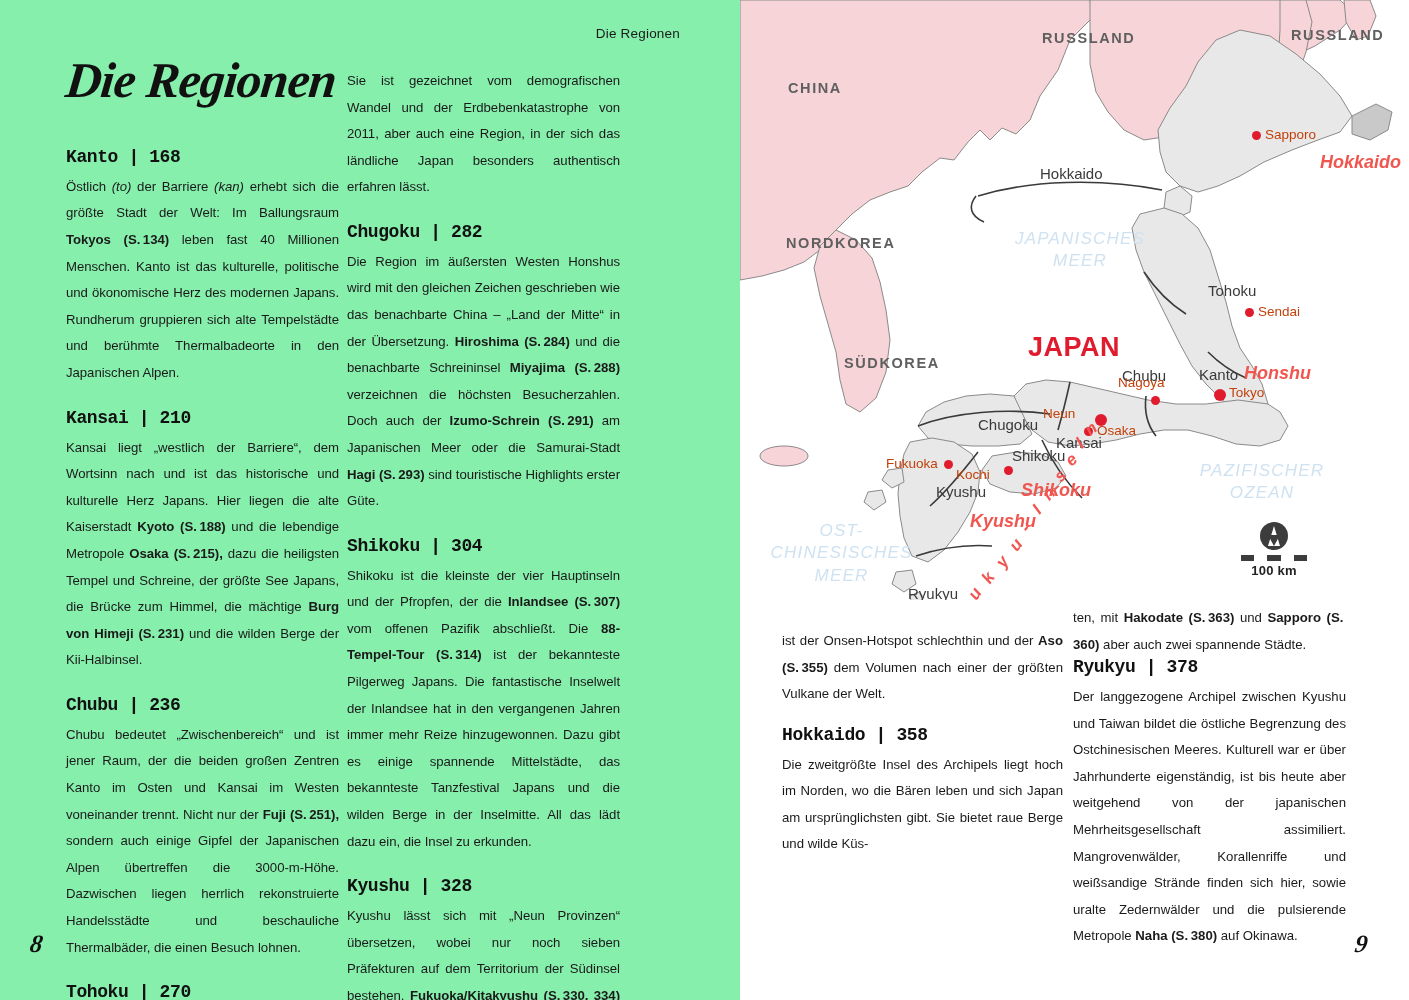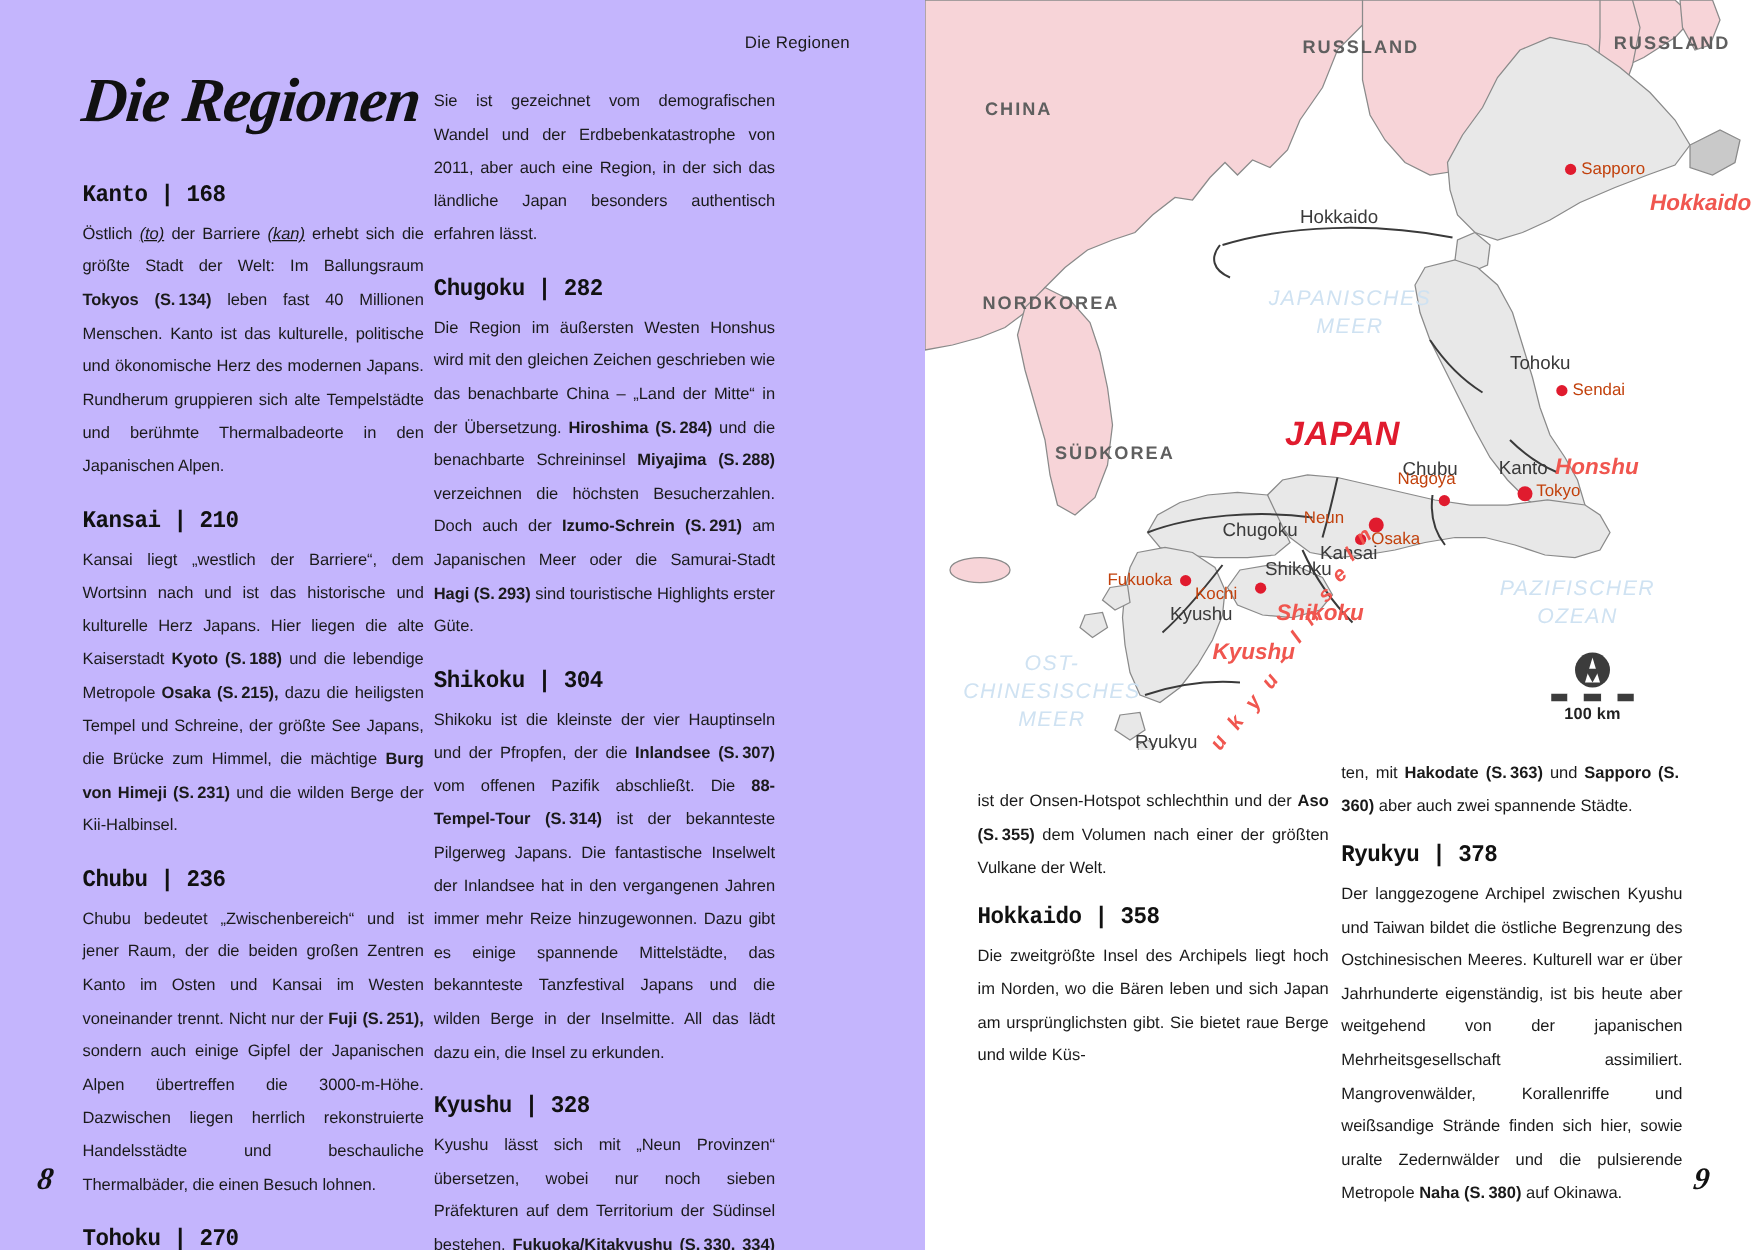--- a/index.html
+++ b/index.html
@@ -4,21 +4,21 @@
 <style>
   html,body{margin:0;padding:0;}
   body{
     width:1409px;height:1000px;overflow:hidden;background:#ffffff;
     font-family:"Liberation Sans",sans-serif;
     -webkit-font-smoothing:antialiased;
   }
   .spread{position:relative;width:1409px;height:1000px;}
 
   
-  .page-left{position:absolute;left:0;top:0;width:740px;height:1000px;background:#c4b5fd;}
+  .page-left{position:absolute;left:0;top:0;width:740px;height:1000px;background:#86efac;}
   .running-header{
     position:absolute;left:0;top:26px;width:680px;text-align:right;
     font-size:13.5px;color:#1a1a1a;letter-spacing:.2px;
   }
   .page-title{
     position:absolute;left:66px;top:55px;width:300px;
     font-family:"Liberation Serif",serif;
     font-style:italic;font-weight:700;
     font-size:50px;line-height:1;color:#111;
     letter-spacing:-1px;
@@ -36,21 +36,21 @@
     transform:scaleY(1.06);transform-origin:left bottom;
   }
   .sec-head.first{margin-top:0;}
   .sec-body{
     font-size:13.2px;line-height:26.6px;color:#1a1a1a;
     text-align:justify;text-justify:inter-word;
     margin:0 0 22px 0;
     hyphens:manual;letter-spacing:-.05px;
   }
   .sec-body b{font-weight:700;}
-  .sec-body i{font-style:italic;text-decoration:underline;}
+  .sec-body i{font-style:italic;}
   .block{margin-bottom:0;}
 
   .folio{
     position:absolute;bottom:42px;
     font-family:"Liberation Serif",serif;font-style:italic;font-weight:700;
     font-size:25px;color:#111;transform:skewX(-8deg);
   }
   .folio-left{left:30px;}
   .folio-right{right:42px;}
 
@@ -239,21 +239,21 @@
       <div class="map-label lbl-country" style="left:48px;top:80px;">CHINA</div>
       <div class="map-label lbl-country" style="left:302px;top:30px;">RUSSLAND</div>
       <div class="map-label lbl-country" style="left:551px;top:27px;">RUSSLAND</div>
       <div class="map-label lbl-country" style="left:46px;top:235px;">NORDKOREA</div>
       <div class="map-label lbl-country" style="left:104px;top:355px;">SÜDKOREA</div>
 
       <div class="map-label lbl-sea" style="left:432px;top:460px;width:180px;white-space:normal;">PAZIFISCHER OZEAN</div>
       <div class="map-label lbl-sea" style="left:255px;top:228px;width:170px;white-space:normal;">JAPANISCHES MEER</div>
       <div class="map-label lbl-sea" style="left:14px;top:520px;width:175px;white-space:normal;">OST- CHINESISCHES MEER</div>
 
-      <div class="map-label lbl-japan" style="left:288px;top:332px;font-style:italic;">JAPAN</div>
+      <div class="map-label lbl-japan" style="left:288px;top:332px;">JAPAN</div>
 
       <div class="map-label lbl-region" style="left:300px;top:165px;">Hokkaido</div>
       <div class="map-label lbl-region" style="left:468px;top:282px;">Tohoku</div>
       <div class="map-label lbl-region" style="left:382px;top:367px;">Chubu</div>
       <div class="map-label lbl-region" style="left:459px;top:366px;">Kanto</div>
       <div class="map-label lbl-region" style="left:316px;top:434px;">Kansai</div>
       <div class="map-label lbl-region" style="left:238px;top:416px;">Chugoku</div>
       <div class="map-label lbl-region" style="left:272px;top:447px;">Shikoku</div>
       <div class="map-label lbl-region" style="left:196px;top:483px;">Kyushu</div>
       <div class="map-label lbl-region" style="left:168px;top:585px;">Ryukyu</div>
@@ -317,19 +317,19 @@
     </div>
 
     <div class="rcol rcol-1">
       <div class="rtxt pre">ist der Onsen-Hotspot schlechthin und der <b>Aso (S. 355)</b> dem Volumen nach einer der größten Vulkane der Welt.</div>
       <div class="sec-head" style="margin-top:18px;">Hokkaido | 358</div>
       <div class="rtxt">Die zweitgrößte Insel des Archipels liegt hoch im Norden, wo die Bären leben und sich Japan am ursprünglichsten gibt. Sie bietet raue Berge und wilde Küs-</div>
     </div>
 
     <div class="rcol rcol-2">
       <div class="rtxt">ten, mit <b>Hakodate (S. 363)</b> und <b>Sapporo (S. 360)</b> aber auch zwei spannende Städte.</div>
-      <div class="sec-head" style="margin-top:18px;">Ryukyu | 378</div>
+      <div class="sec-head" style="">Ryukyu | 378</div>
       <div class="rtxt">Der langgezogene Archipel zwischen Kyushu und Taiwan bildet die östliche Begrenzung des Ostchinesischen Meeres. Kulturell war er über Jahrhunderte eigenständig, ist bis heute aber weitgehend von der japanischen Mehrheitsgesellschaft assimiliert. Mangrovenwälder, Korallenriffe und weißsandige Strände finden sich hier, sowie uralte Zedernwälder und die pulsierende Metropole <b>Naha (S. 380)</b> auf Okinawa.</div>
     </div>
 
     <div class="folio folio-right">9</div>
   </div>
 </div>
 
 </body></html>

